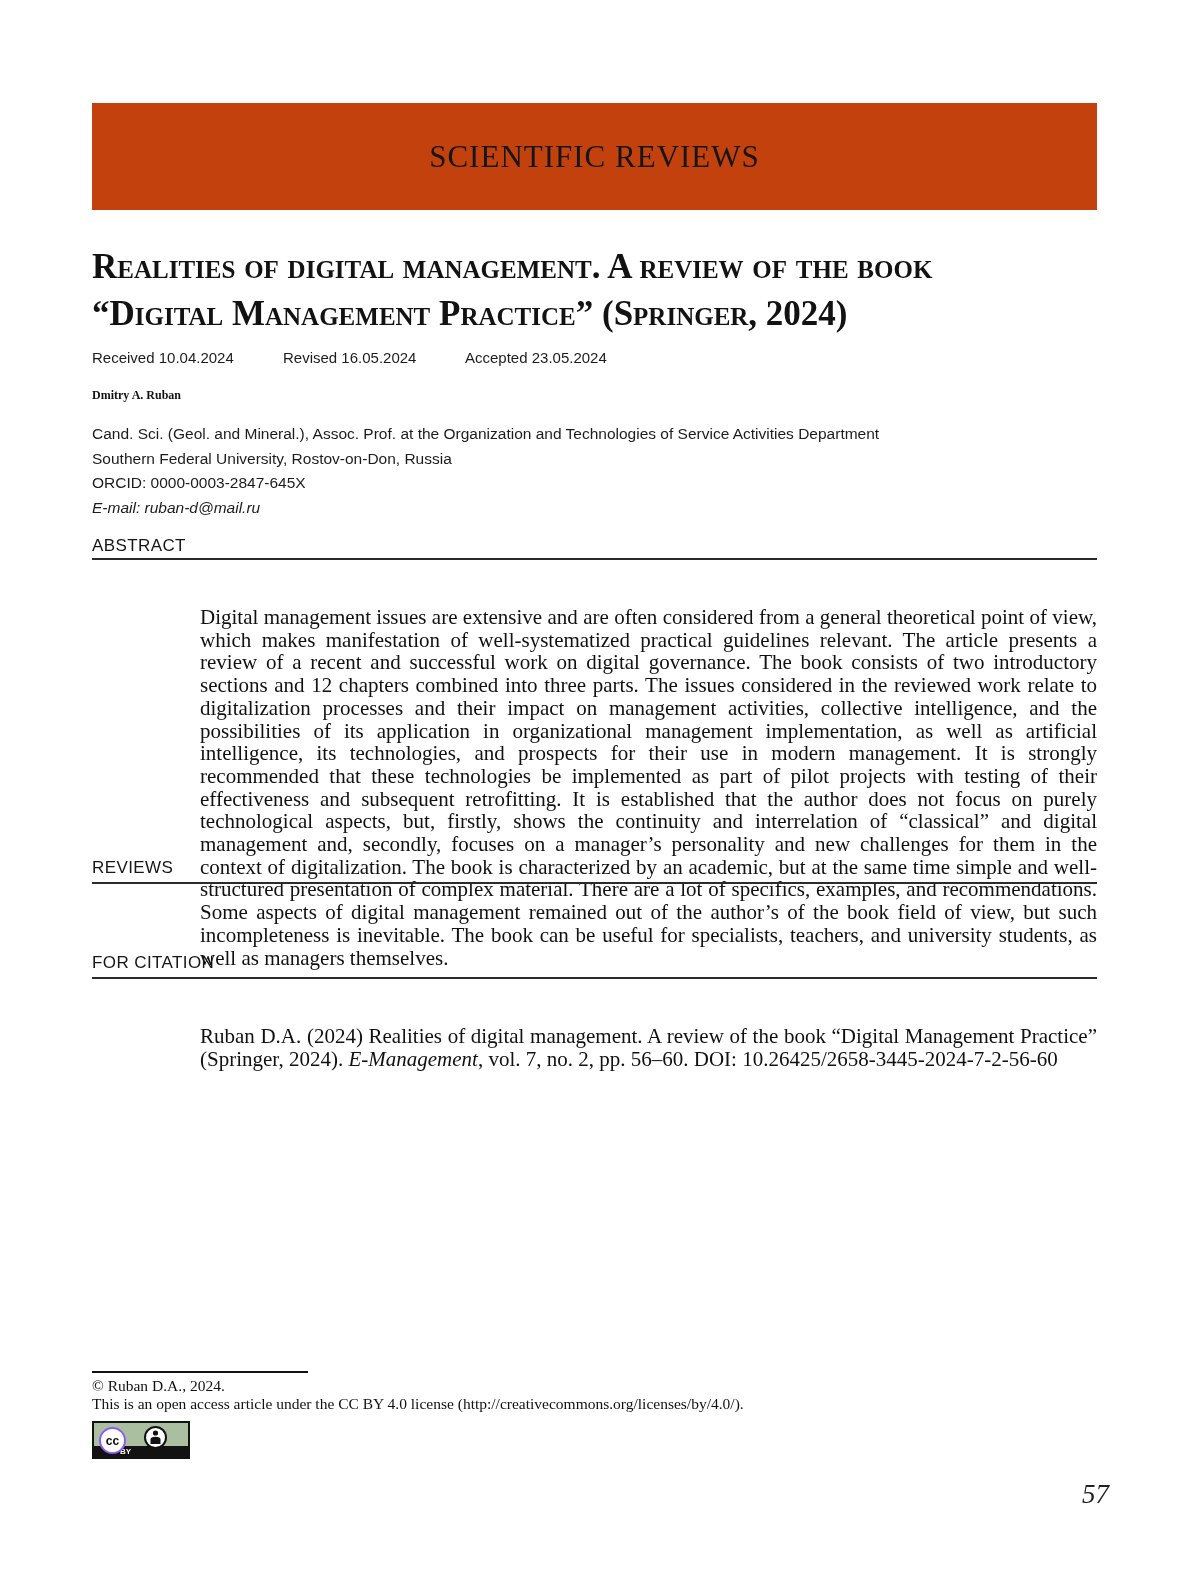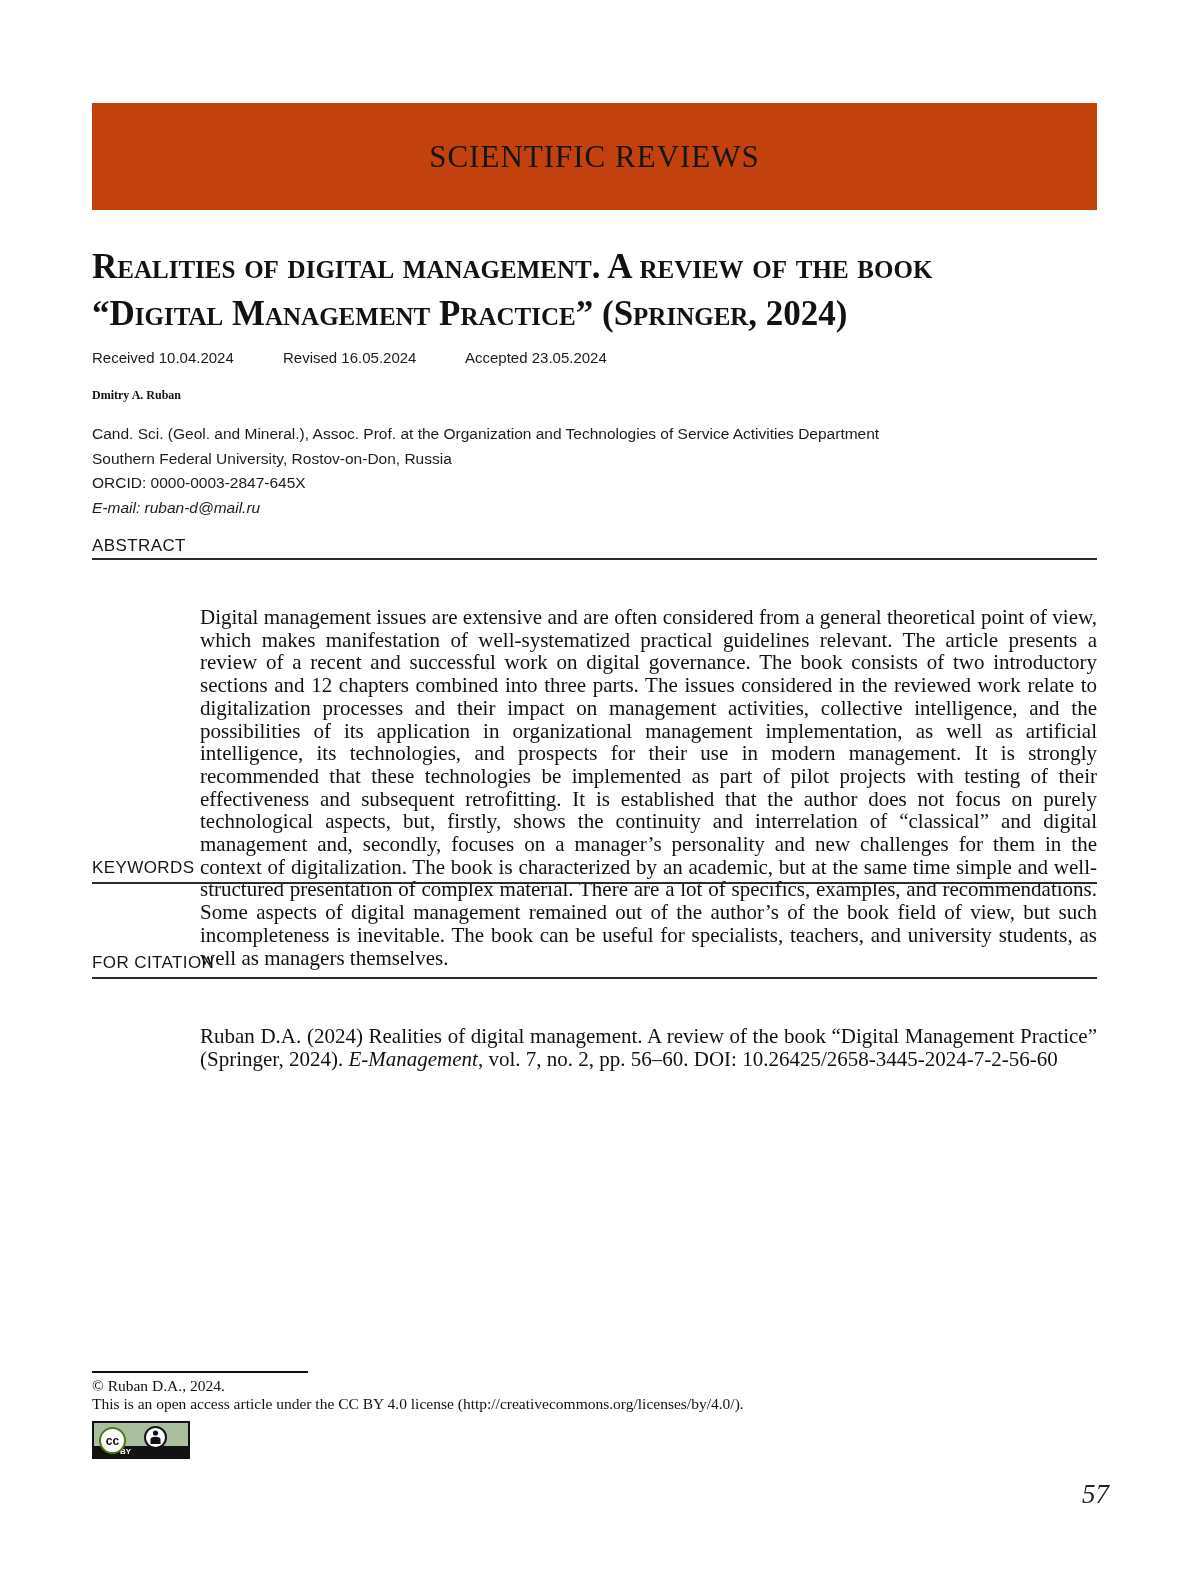--- a/index.html
+++ b/index.html
@@ -111,21 +111,21 @@
     display: flex; align-items: center; justify-content: flex-start;
   }
   .cc-strip .by {
     font-family: "Liberation Sans", sans-serif;
     font-size: 8px; font-weight: bold; color: #fff;
     margin-left: 26px; line-height: 1;
   }
   .cc-circle {
     position: absolute; left: 5px; top: 4px;
     width: 27px; height: 27px; border-radius: 50%;
-    background: #fff; border: 2px solid #4d7c0f;
+    background: #fff; border: 2px solid #8b5cf6;
     display: flex; align-items: center; justify-content: center;
     font-family: "Liberation Sans", sans-serif;
     font-size: 12px; font-weight: bold; color: #121212;
     z-index: 2; line-height: 1;
   }
   .person-circle {
     position: absolute; left: 50px; top: 3px;
     width: 23px; height: 23px; border-radius: 50%;
     background: #fff; border: 2px solid #121212;
     display: flex; align-items: center; justify-content: center;
@@ -161,21 +161,21 @@
     <div>Cand. Sci. (Geol. and Mineral.), Assoc. Prof. at the Organization and Technologies of Service Activities Department</div>
     <div>Southern Federal University, Rostov-on-Don, Russia</div>
     <div>ORCID: 0000-0003-2847-645X</div>
     <div class="email">E-mail: ruban-d@mail.ru</div>
   </div>
 
   <div id="abstract-heading" class="sec-heading">ABSTRACT</div>
   <div id="abstract-rule" class="sec-rule"></div>
   <div id="abstract-text" class="sec-body">Digital management issues are extensive and are often considered from a general theoretical point of view, which makes manifestation of well-systematized practical guidelines relevant. The article presents a review of a recent and successful work on digital governance. The book consists of two introductory sections and 12 chapters combined into three parts. The issues considered in the reviewed work relate to digitalization processes and their impact on management activities, collective intelligence, and the possibilities of its application in organizational management implementation, as well as artificial intelligence, its technologies, and prospects for their use in modern management. It is strongly recommended that these technologies be implemented as part of pilot projects with testing of their effectiveness and subsequent retrofitting. It is established that the author does not focus on purely technological aspects, but, firstly, shows the continuity and interrelation of “classical” and digital management and, secondly, focuses on a manager’s personality and new challenges for them in the context of digitalization. The book is characterized by an academic, but at the same time simple and well-structured presentation of complex material. There are a lot of specifics, examples, and recommendations. Some aspects of digital management remained out of the author’s of the book field of view, but such incompleteness is inevitable. The book can be useful for specialists, teachers, and university students, as well as managers themselves.</div>
 
-  <div id="keywords-heading" class="sec-heading">KEYWORDS</div>
+  <div id="keywords-heading" class="sec-heading">REVIEWS</div>
   <div id="keywords-rule" class="sec-rule"></div>
 
   <div id="citation-heading" class="sec-heading">FOR CITATION</div>
   <div id="citation-rule" class="sec-rule"></div>
   <div id="citation-text" class="sec-body"><span>Ruban D.A. (2024) Realities of digital management. A review of the book “Digital Management Practice” (Springer, 2024). </span><span class="it">E-Management</span><span>, vol. 7, no. 2, pp. 56–60. DOI: 10.26425/2658-3445-2024-7-2-56-60</span></div>
 
   <div class="footer-rule"></div>
   <div class="footer-copyright">© Ruban D.A., 2024.</div>
   <div class="footer-license">This is an open access article under the CC BY 4.0 license (http://creativecommons.org/licenses/by/4.0/).</div>
 

